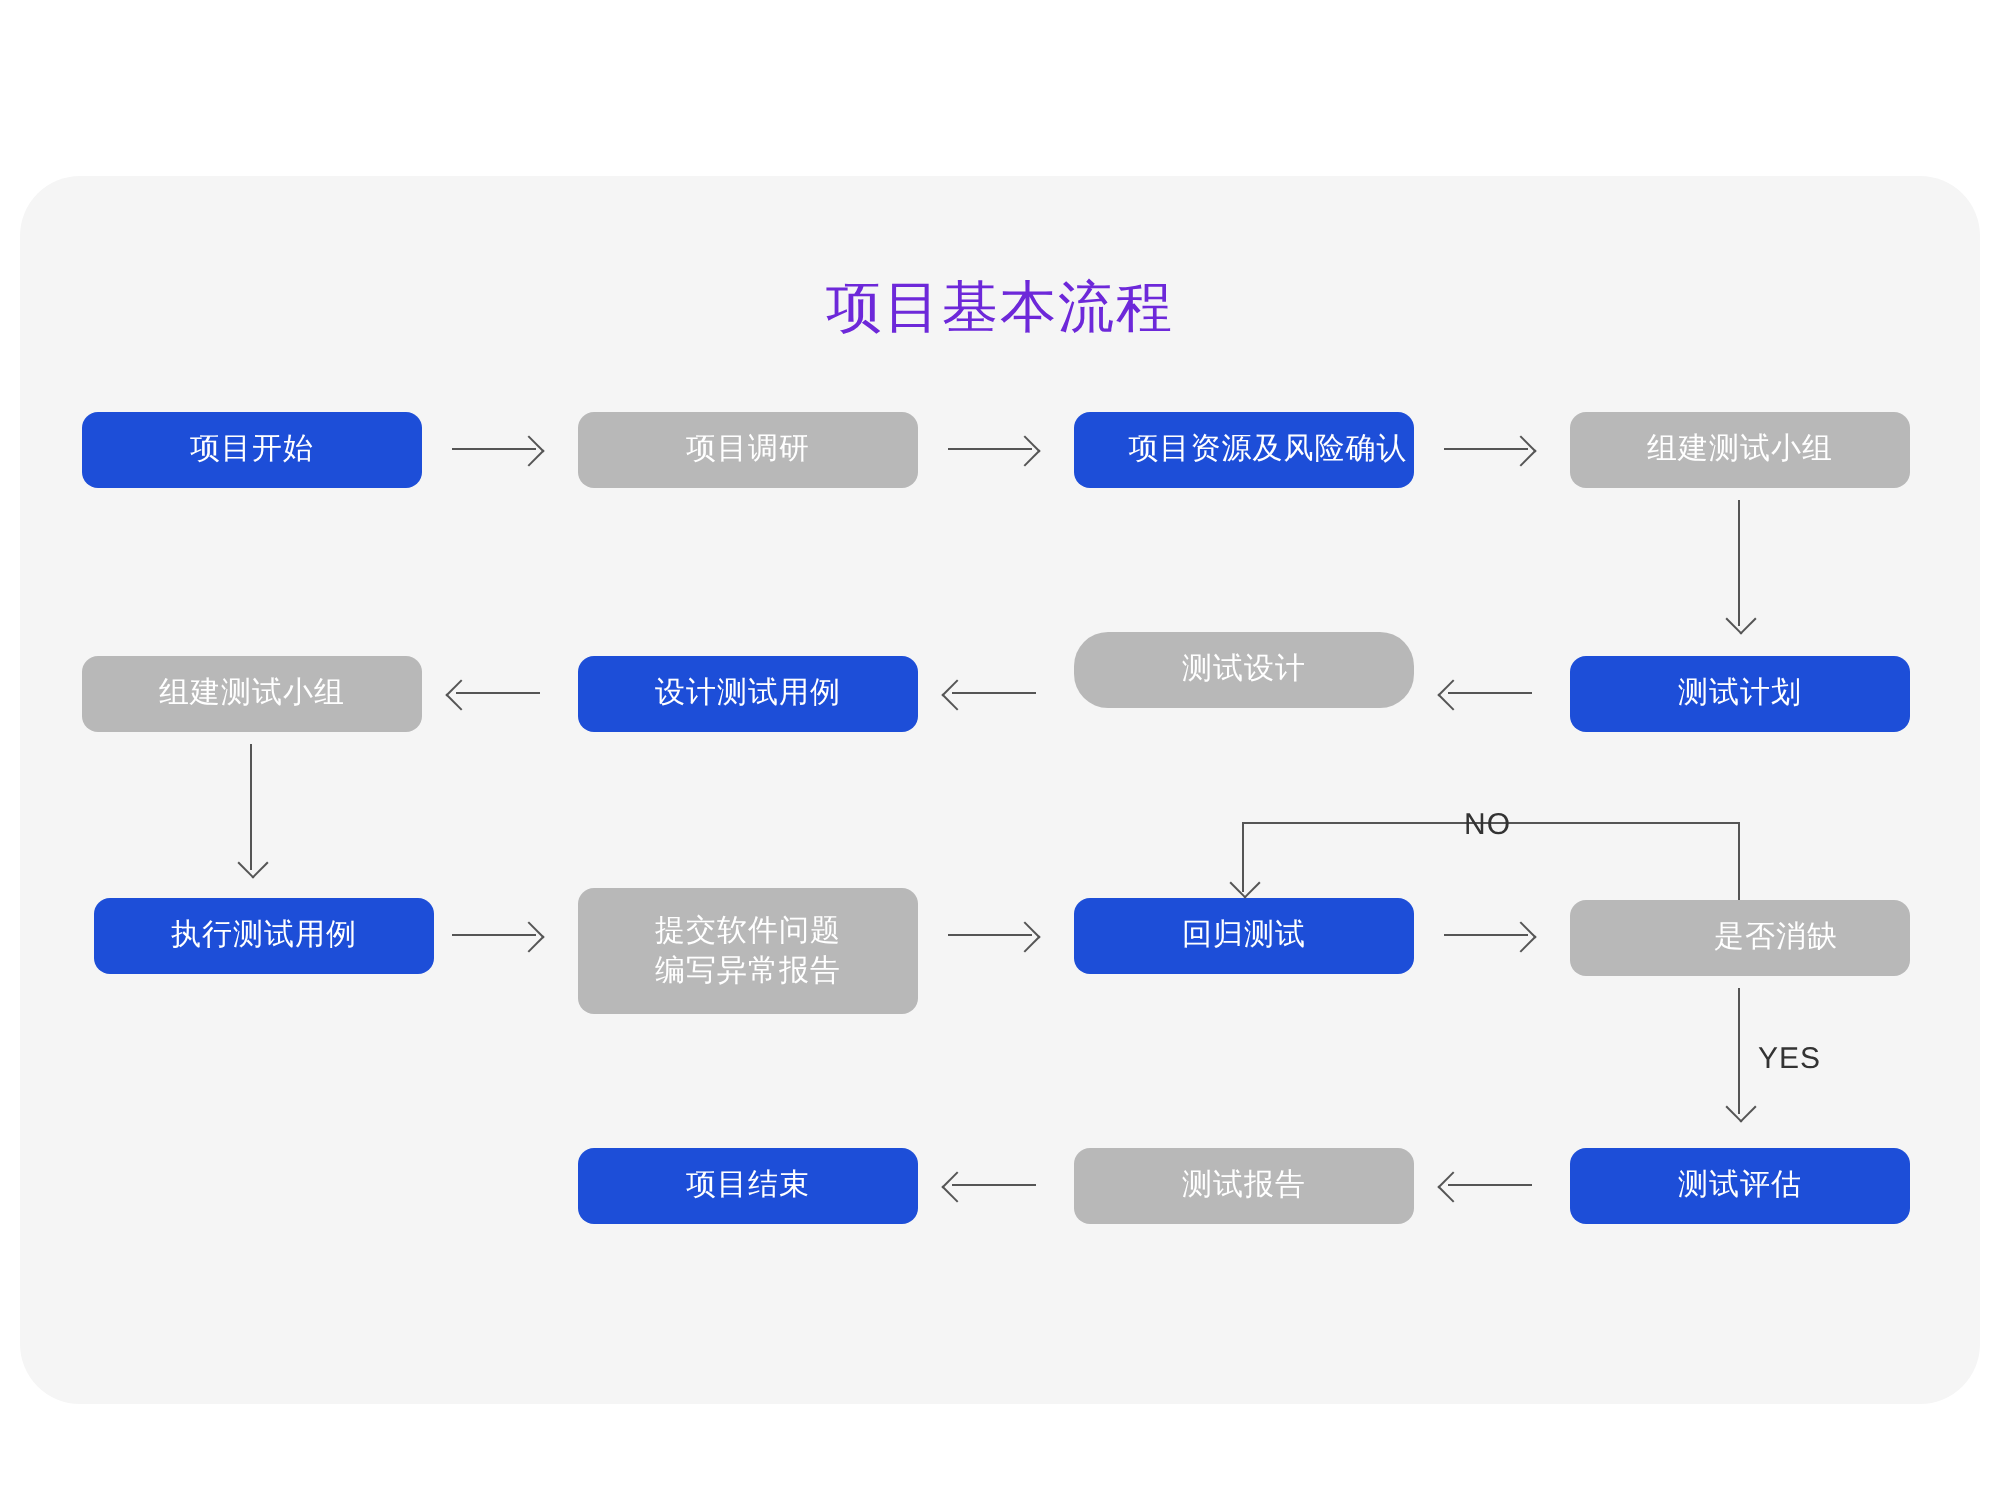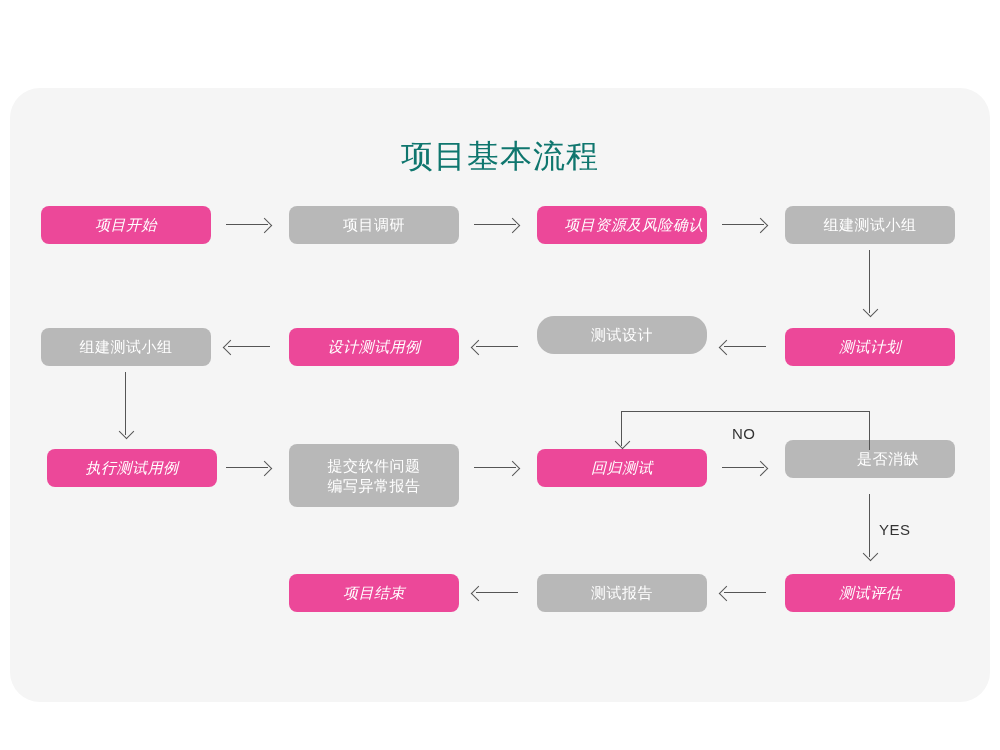--- a/index.html
+++ b/index.html
@@ -17,43 +17,43 @@
     width:980px; height:614px;
     background:#f5f5f5;
     border-radius:30px;
   }
 
   .title {
     position:absolute;
     left:0; top:135px;
     width:1000px;
     text-align:center;
-    font-size:32px;
+    font-size:28px;
     letter-spacing:1px;
-    color:#0f766e;
+    color:#6d28d9;
     font-weight:normal;
   }
 
   
   .node {
     position:absolute;
     width:170px; height:38px;
     border-radius:8px;
     display:flex;
     align-items:center;
     justify-content:center;
     text-align:center;
     font-size:15px;
     line-height:20px;
     color:#ffffff;
     letter-spacing:0.5px;
     white-space:pre-line;
     user-select:none;
   }
-  .node.purple { background:#ec4899;font-style:italic; }
+  .node.purple { background:#1d4ed8; }
   .node.gray   { background:#b8b8b8; }
   .node.tall   { height:63px; }
 
   
   .hline, .vline {
     position:absolute;
     background:#555555;
   }
   .hline { height:1.4px; }
   .vline { width:1.4px; }
@@ -115,36 +115,36 @@
   <div class="hline" style="left:724px; top:346px; width:42px;"></div>
   <div class="arrow-head ah-left" style="left:721px; top:341.5px;"></div>
 
   <div class="vline" style="left:125px; top:372px; height:63px;"></div>
   <div class="arrow-head ah-down" style="left:120.5px; top:426px;"></div>
 
   <div class="node purple" style="left:47px;  top:449px;">执行测试用例</div>
   <div class="node gray tall" style="left:289px; top:444px;">提交软件问题
 编写异常报告</div>
   <div class="node purple" style="left:537px; top:449px;">回归测试</div>
-  <div class="node gray" style="left:785px; top:440px;padding-left:36px;">是否消缺</div>
+  <div class="node gray" style="left:785px; top:450px;padding-left:36px;">是否消缺</div>
 
   <div class="hline" style="left:226px; top:467px; width:42px;"></div>
   <div class="arrow-head ah-right" style="left:259px; top:462.5px;"></div>
 
   <div class="hline" style="left:474px; top:467px; width:42px;"></div>
   <div class="arrow-head ah-right" style="left:507px; top:462.5px;"></div>
 
   <div class="hline" style="left:722px; top:467px; width:42px;"></div>
   <div class="arrow-head ah-right" style="left:755px; top:462.5px;"></div>
 
   <div class="vline" style="left:869px; top:411px; height:39px;"></div>
   <div class="hline" style="left:621px; top:411px; width:249px;"></div>
   <div class="vline" style="left:621px; top:411px; height:35px;"></div>
   <div class="arrow-head ah-down" style="left:616.5px; top:436px;"></div>
-  <div class="edge-label" style="left:732px; top:425px;">NO</div>
+  <div class="edge-label" style="left:732px; top:404px;">NO</div>
 
   <div class="vline" style="left:869px; top:494px; height:63px;"></div>
   <div class="arrow-head ah-down" style="left:864.5px; top:548px;"></div>
   <div class="edge-label" style="left:879px; top:521px;">YES</div>
 
   <div class="node purple" style="left:289px; top:574px;">项目结束</div>
   <div class="node gray" style="left:537px; top:574px;">测试报告</div>
   <div class="node purple" style="left:785px; top:574px;">测试评估</div>
 
   <div class="hline" style="left:476px; top:592px; width:42px;"></div>

